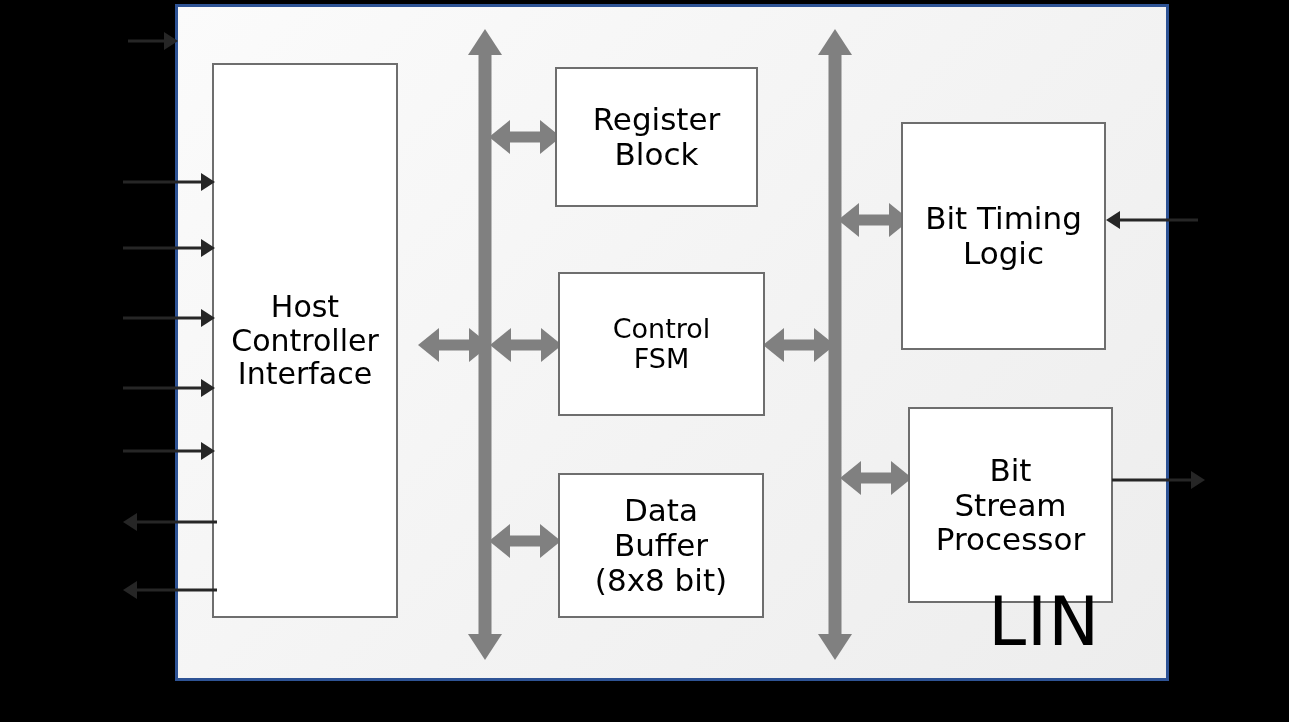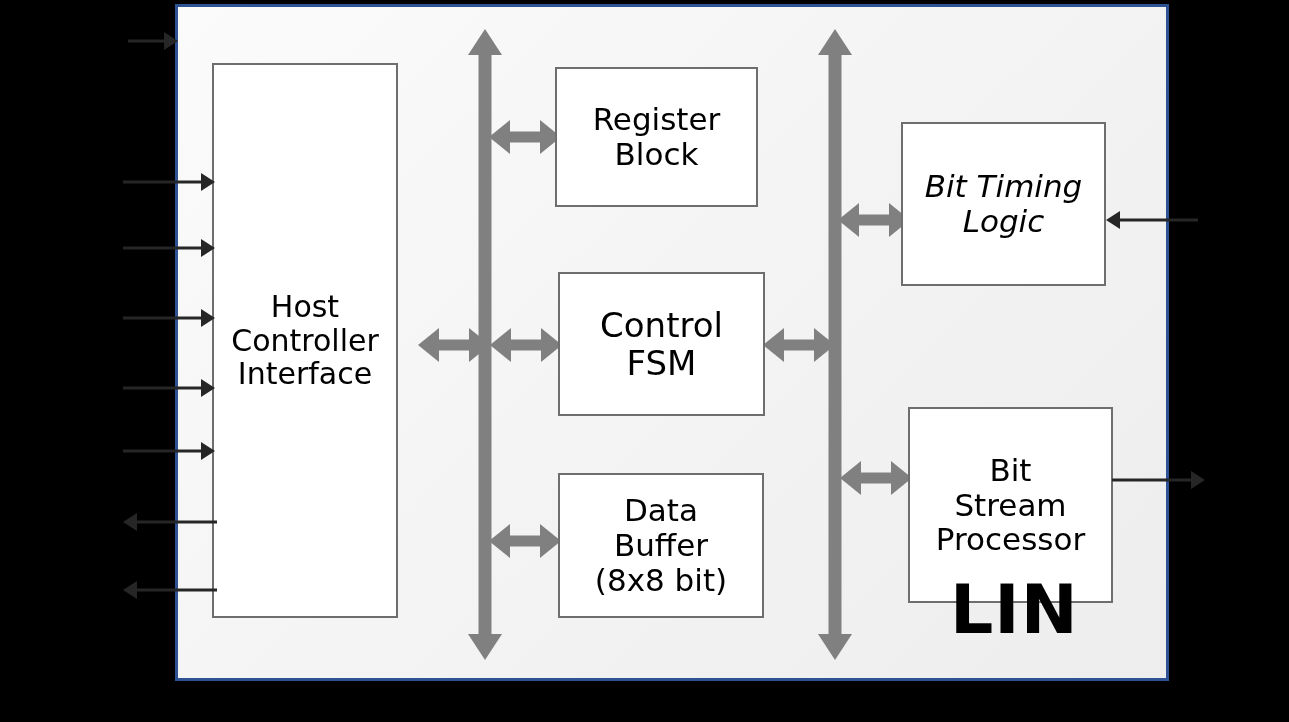--- a/index.html
+++ b/index.html
@@ -47,34 +47,34 @@
     text-align: center;
     color: #000000;
     line-height: 1.12;
     font-weight: 400;
     z-index: 6;
   }
   .block .lbl { display: block; white-space: pre-line; }
 
   #host-controller-interface { left: 212px; top: 63px;  width: 186px; height: 555px; font-size: 30px; }
   #register-block            { left: 555px; top: 67px;  width: 203px; height: 140px; font-size: 31px; text-align: center; }
-  #control-fsm               { left: 558px; top: 272px; width: 207px; height: 144px; font-size: 34px; }
+  #control-fsm               { left: 558px; top: 272px; width: 207px; height: 144px; font-size: 27px; }
   #data-buffer               { left: 558px; top: 473px; width: 206px; height: 145px; font-size: 31px; }
-  #bit-timing-logic          { left: 901px; top: 122px; width: 205px; height: 164px; font-size: 31px; font-style: italic; }
+  #bit-timing-logic          { left: 901px; top: 122px; width: 205px; height: 228px; font-size: 31px; }
   #bit-stream-processor      { left: 908px; top: 376px; width: 205px; height: 196px; font-size: 31px; margin-top: 31px; }
 
   
   #lin-wordmark {
     position: absolute;
     left: 950px;
-    top: 570px;
+    top: 582px;
     width: 150px;
-    text-align: left;
+    text-align: right;
     font-size: 68px;
-    font-weight: 700;
+    font-weight: 400;
     color: #000000;
     letter-spacing: 1px;
     z-index: 6;
   }
 
   
   .vbus {
     position: absolute;
     z-index: 3;
   }

